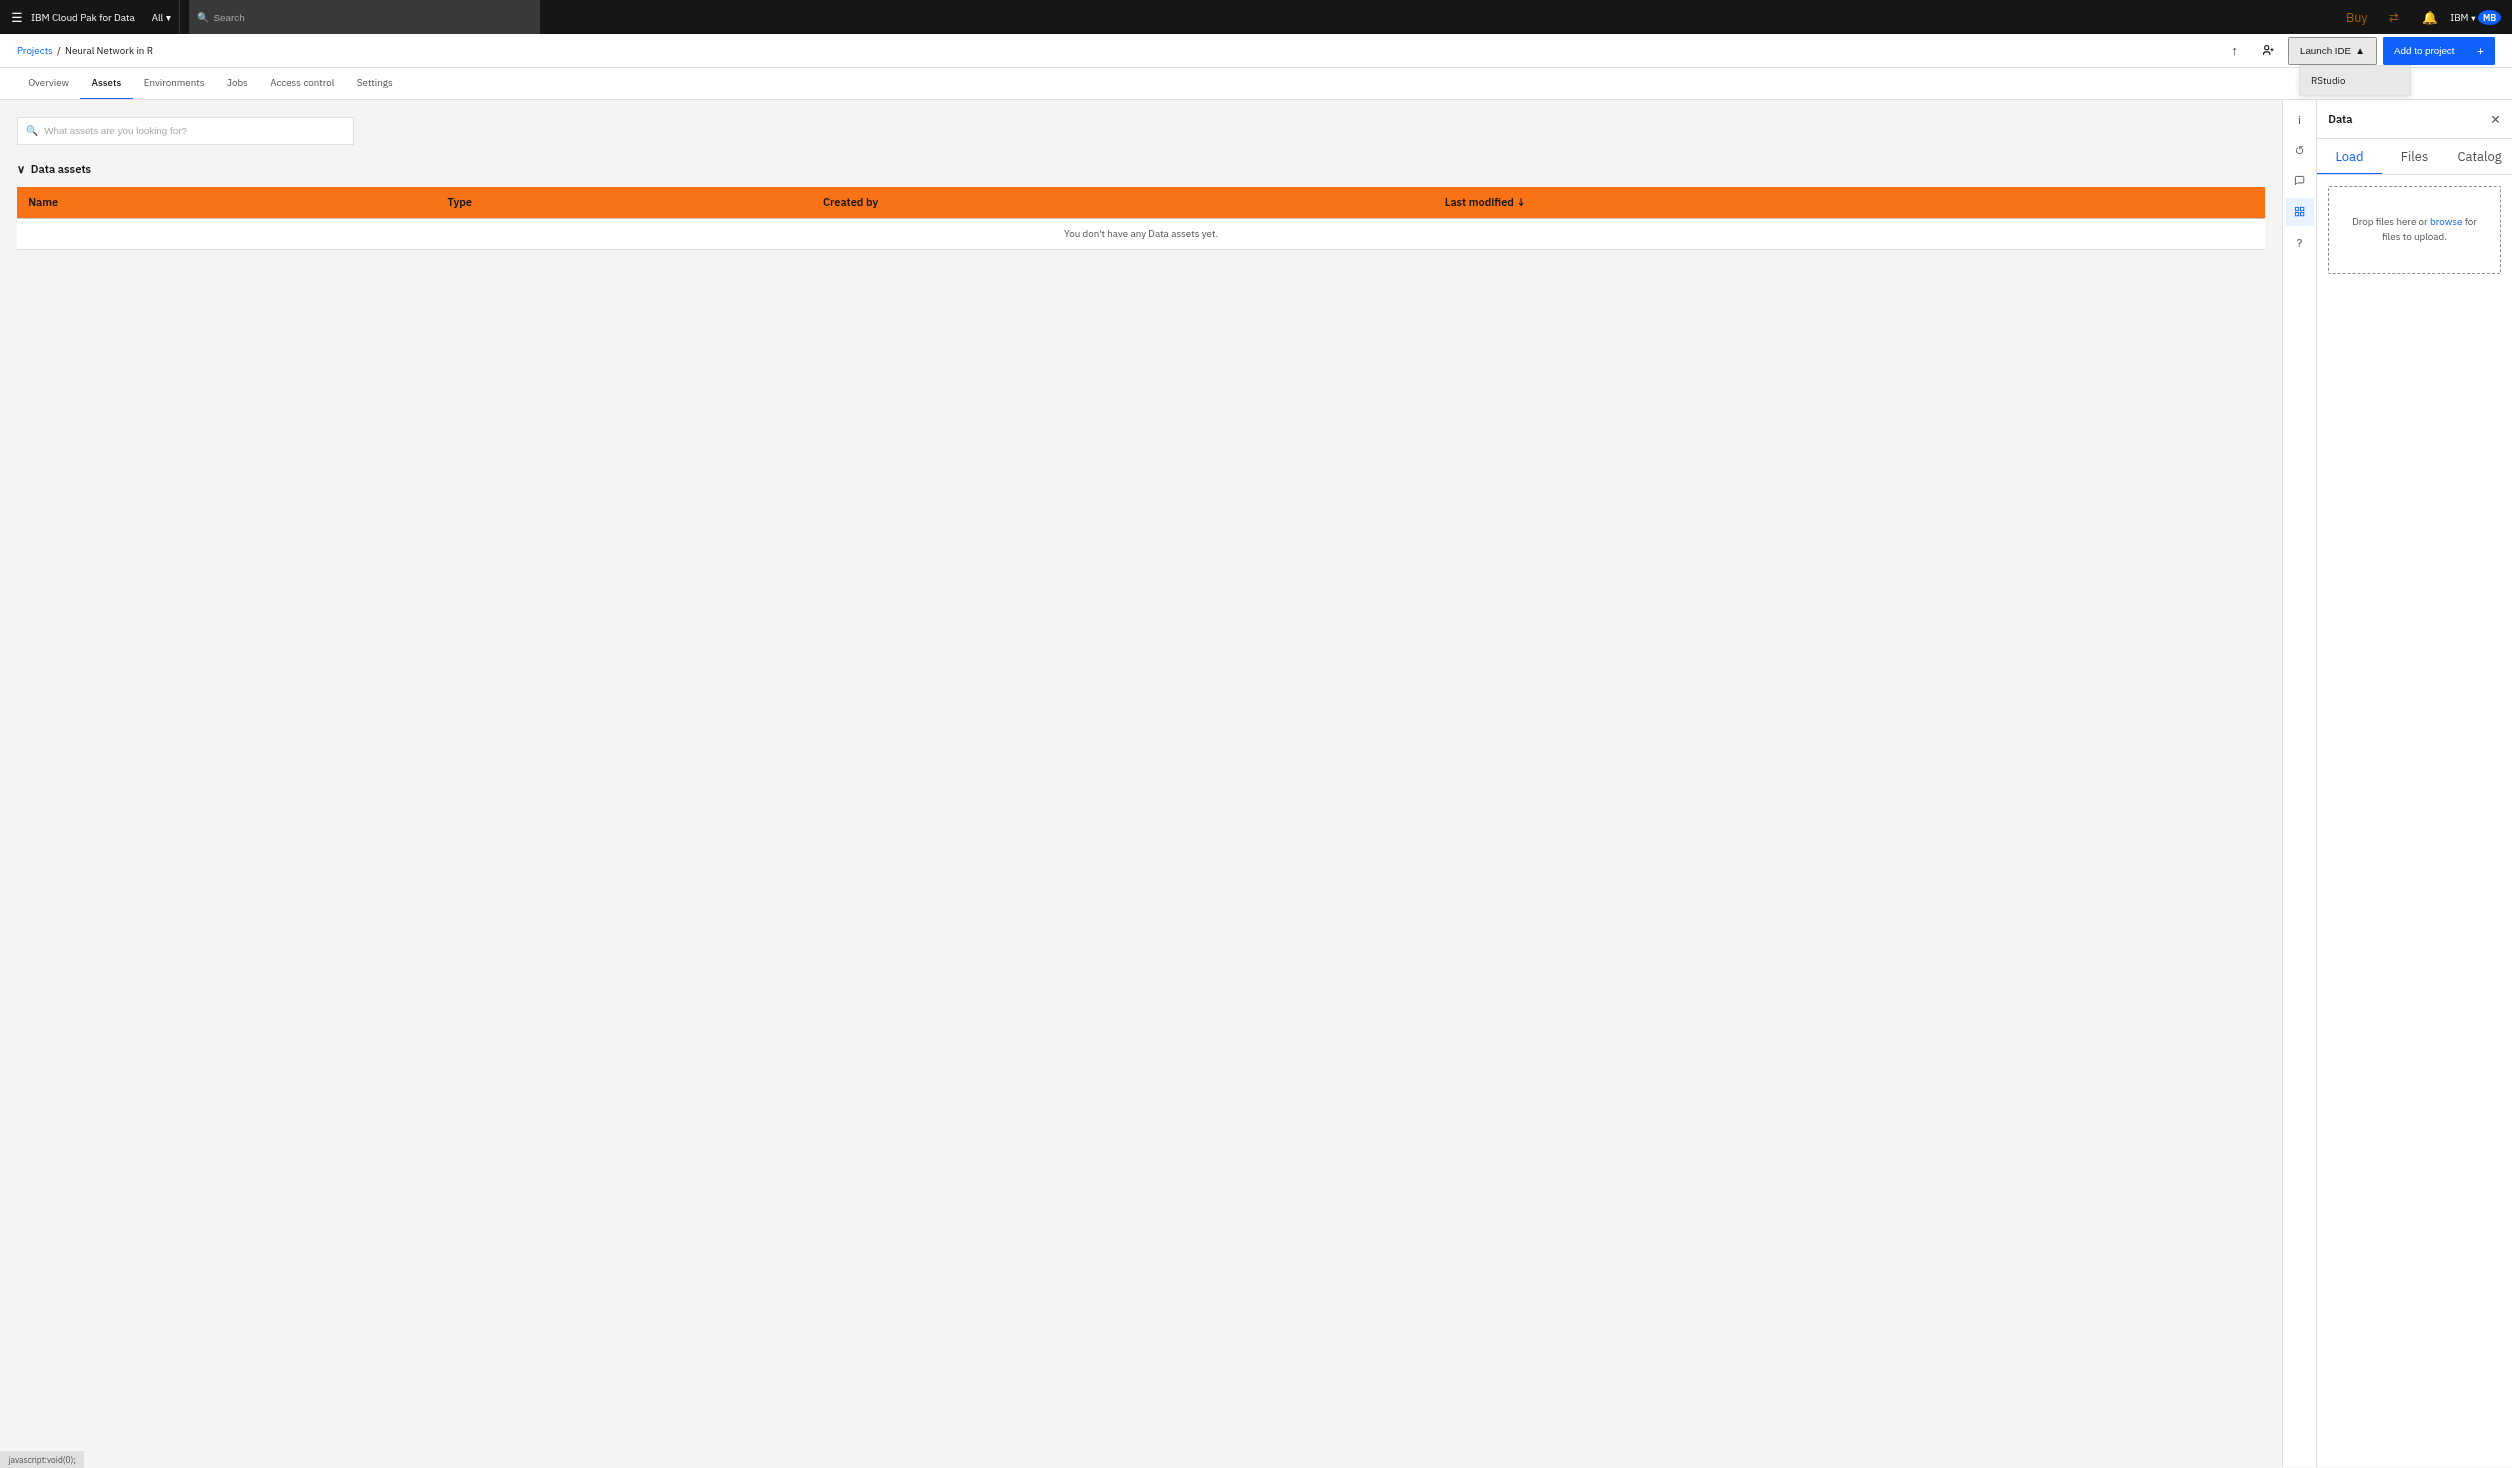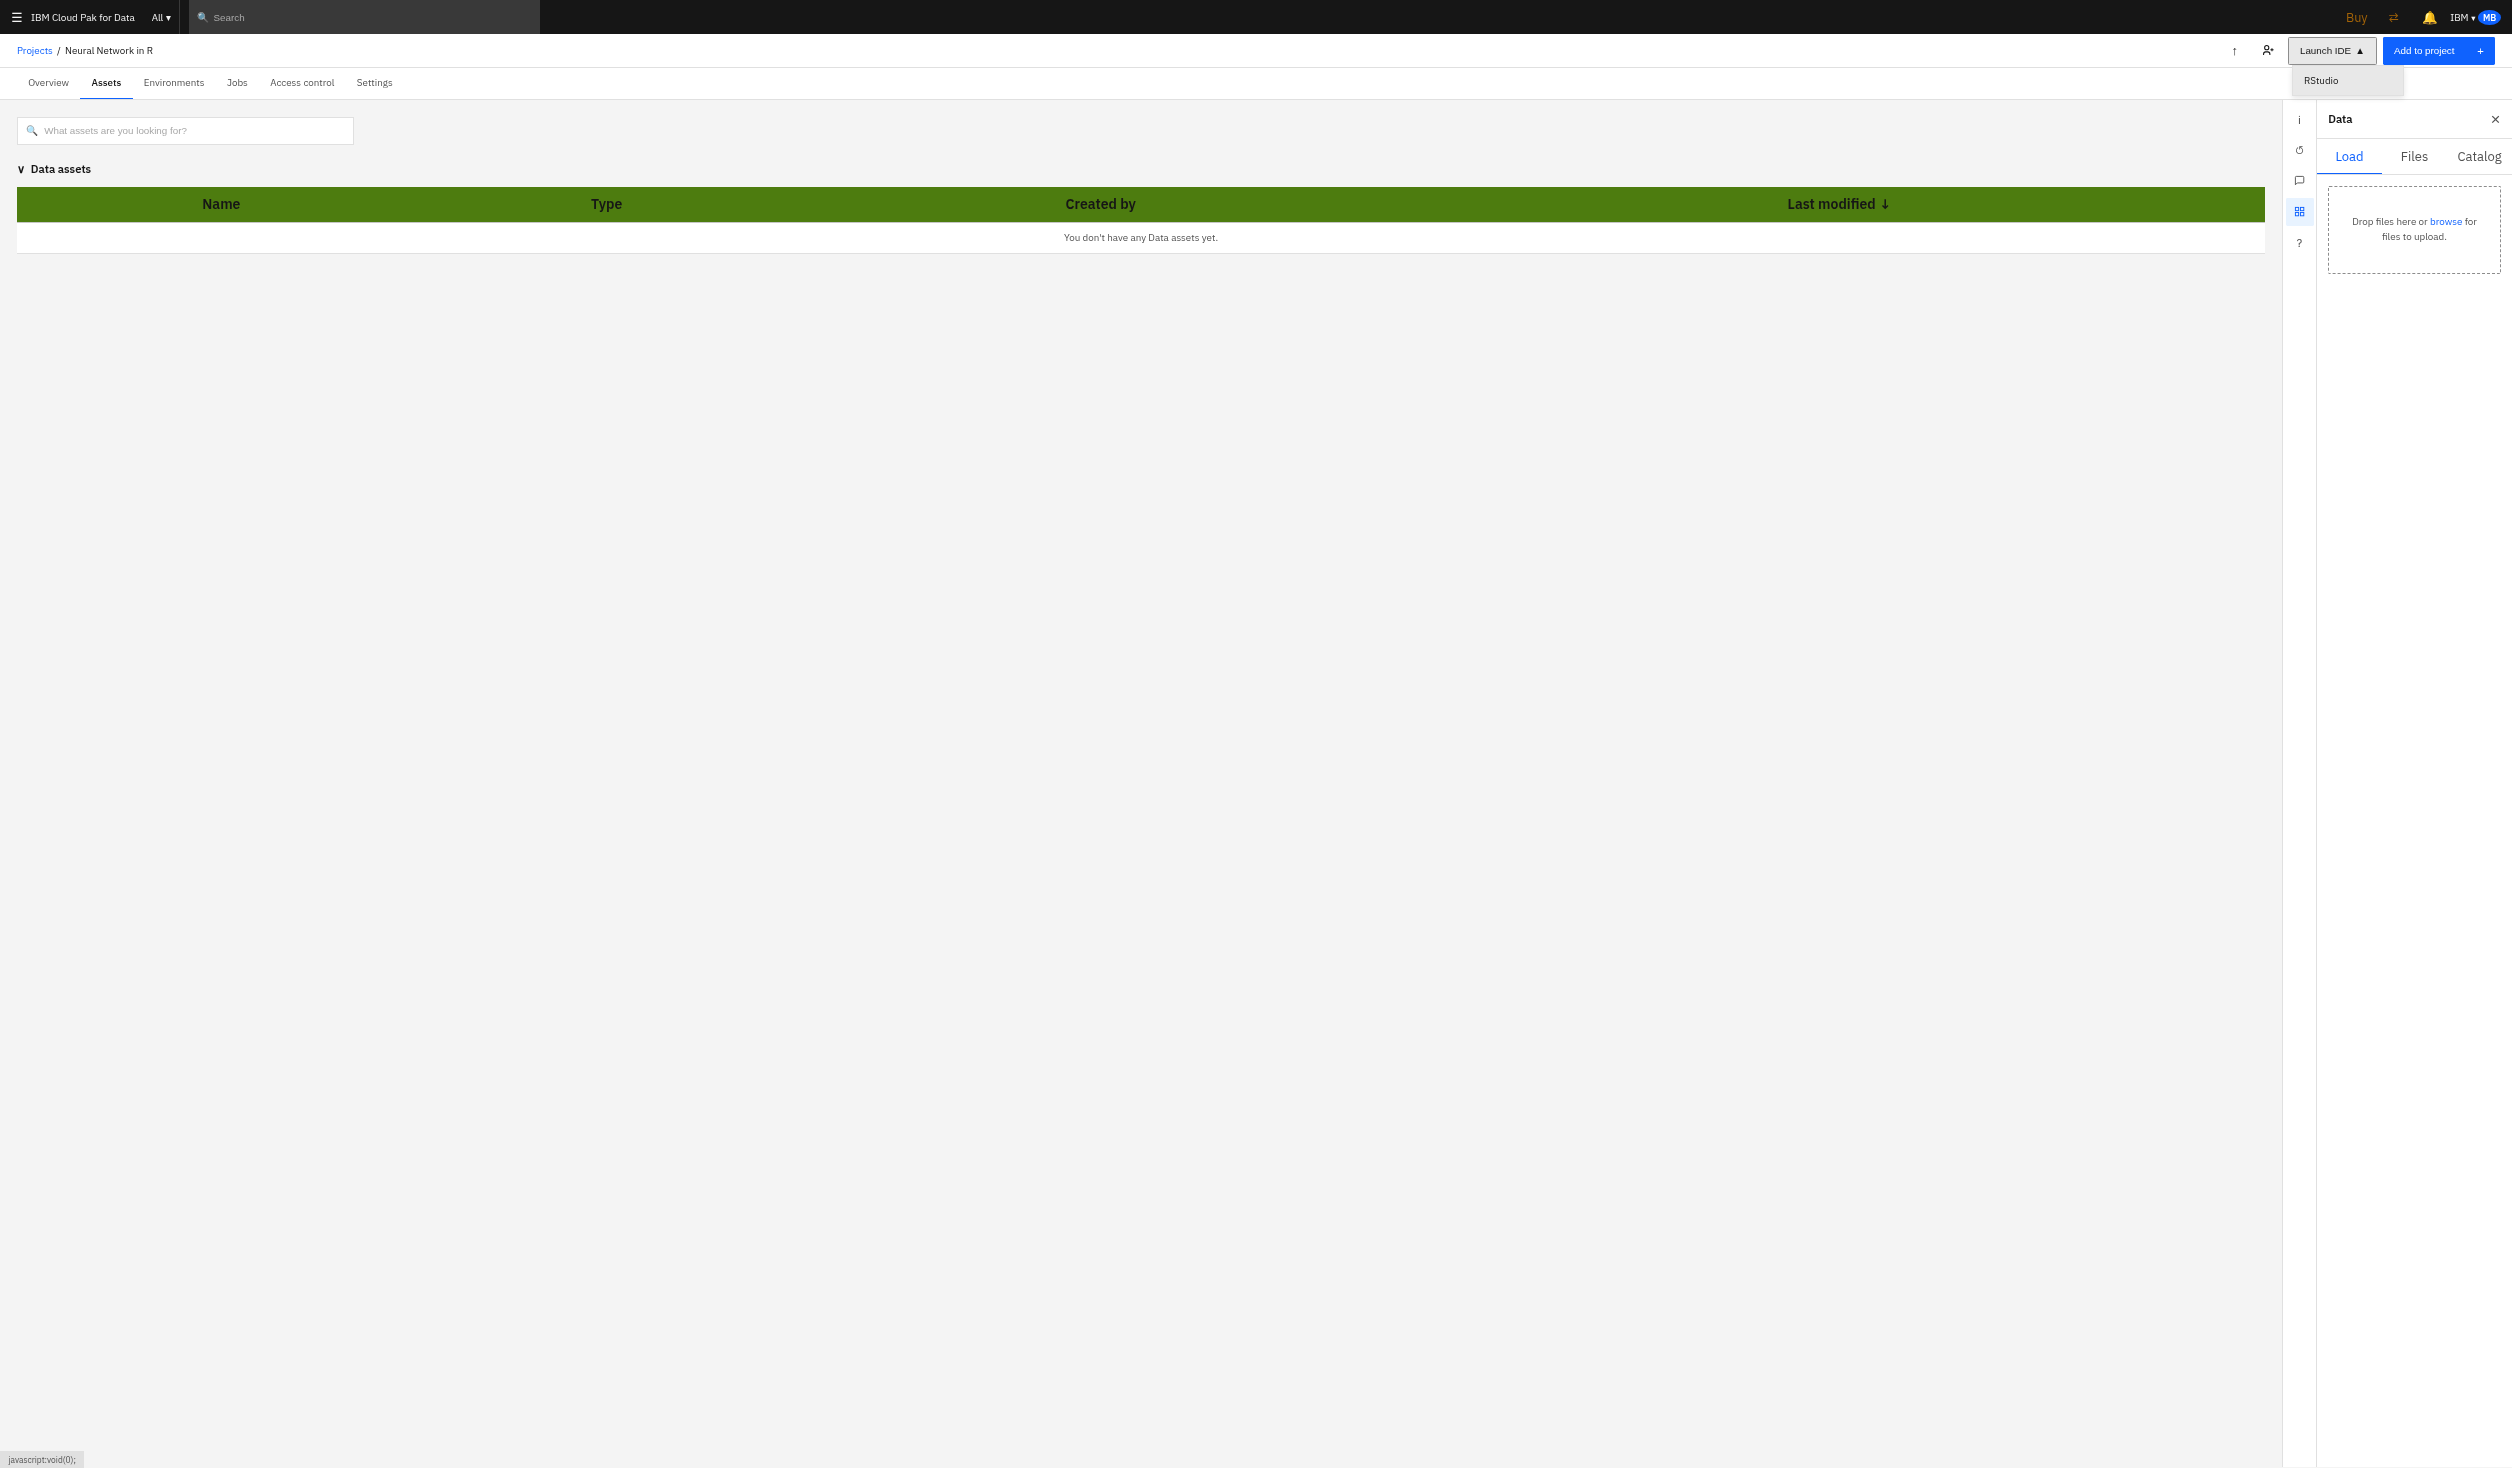--- a/index.html
+++ b/index.html
@@ -134,24 +134,24 @@
     
     .section-header {
       display: flex; align-items: center; gap: 5.6px;
       font-size: 11.2px; font-weight: 600; color: #161616;
       margin-bottom: 11.2px; cursor: pointer;
     }
 
     
     .data-table { width: 100%; border-collapse: collapse; background: white; }
     .data-table th {
-      background: #4d7c0f;
-      text-align: center;
+      background: #f97316;
+      text-align: left;
       padding: 8.4px 11.2px;
-      font-size: 14px;
+      font-size: 11px;
       font-weight: 600;
       color: #161616;
       border-bottom: 0.7px solid #c6c6c6;
     }
     .data-table th.sortable { cursor: pointer; }
     .data-table td {
       padding: 8.4px 11.2px;
       font-size: 9.8px;
       color: #161616;
       border-bottom: 0.7px solid #e0e0e0;
@@ -210,21 +210,21 @@
       width: 28px; height: 28px; display: flex; align-items: center; justify-content: center;
       cursor: pointer; color: #525252; font-size: 11.2px; border-radius: 1.4px;
     }
     .rp-icon.active { color: #0f62fe; background: #e8f3ff; }
 
     
     .dropdown-container { position: relative; }
     .ide-dropdown {
       position: absolute;
       top: 100%;
-      left: 4px;
+      left: 11px;
       background: white;
       border: 0.7px solid #e0e0e0;
       box-shadow: 0 2.8px 5.6px rgba(0,0,0,0.1);
       min-width: 112px;
       z-index: 200;
     }
     .ide-dropdown-item {
       padding: 8.4px 11.2px;
       cursor: pointer;
       font-size: 9.8px;

